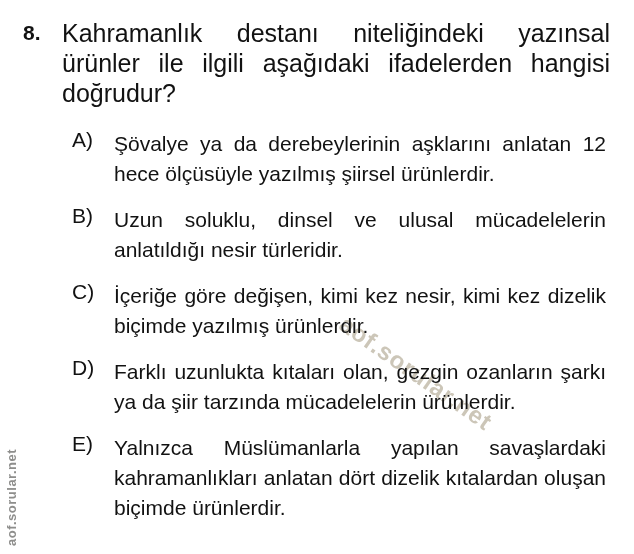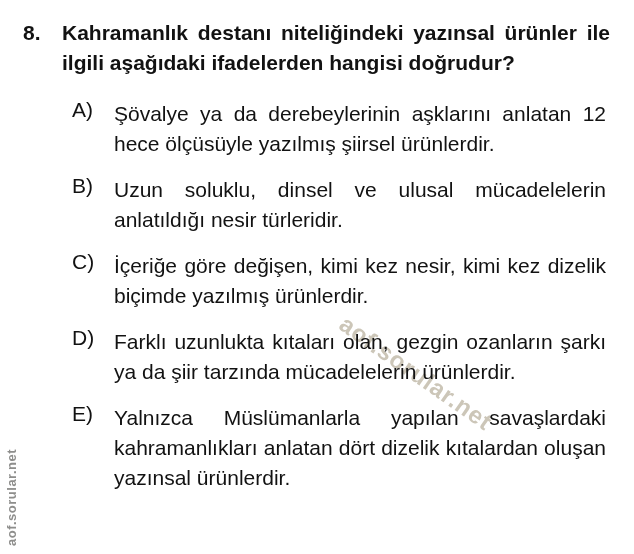--- a/index.html
+++ b/index.html
@@ -46,22 +46,22 @@
   .qnum {
     flex: none;
     width: 39px;
     font-weight: 700;
     font-size: 21px;
     line-height: 30px;
   }
   .qtext {
     flex: 1;
     margin: 0;
-    font-weight: 700;
-    font-size: 21px;
+    font-weight: 400;
+    font-size: 25px;
     line-height: 30px;
     text-align: justify;
   }
   .options {
     padding: 17px 24px 0 72px;
   }
   .option {
     display: flex;
     margin-bottom: 8px;
   }
@@ -112,18 +112,18 @@
         <p class="opt-text">İçeriğe göre değişen, kimi kez nesir, kimi kez dizelik biçimde yazılmış ürünlerdir.</p>
       </div>
 
       <div class="option">
         <span class="opt-letter">D)</span>
         <p class="opt-text">Farklı uzunlukta kıtaları olan, gezgin ozanların şarkı ya da şiir tarzında mücadelelerin ürünlerdir.</p>
       </div>
 
       <div class="option">
         <span class="opt-letter">E)</span>
-        <p class="opt-text">Yalnızca Müslümanlarla yapılan savaşlardaki kahramanlıkları anlatan dört dizelik kıtalardan oluşan yazınsal ürünlerdir.</p>
+        <p class="opt-text">Yalnızca Müslümanlarla yapılan savaşlardaki kahramanlıkları anlatan dört dizelik kıtalardan oluşan biçimde ürünlerdir.</p>
       </div>
 
     </div>
   </div>
 </div>
 
 </body></html>

